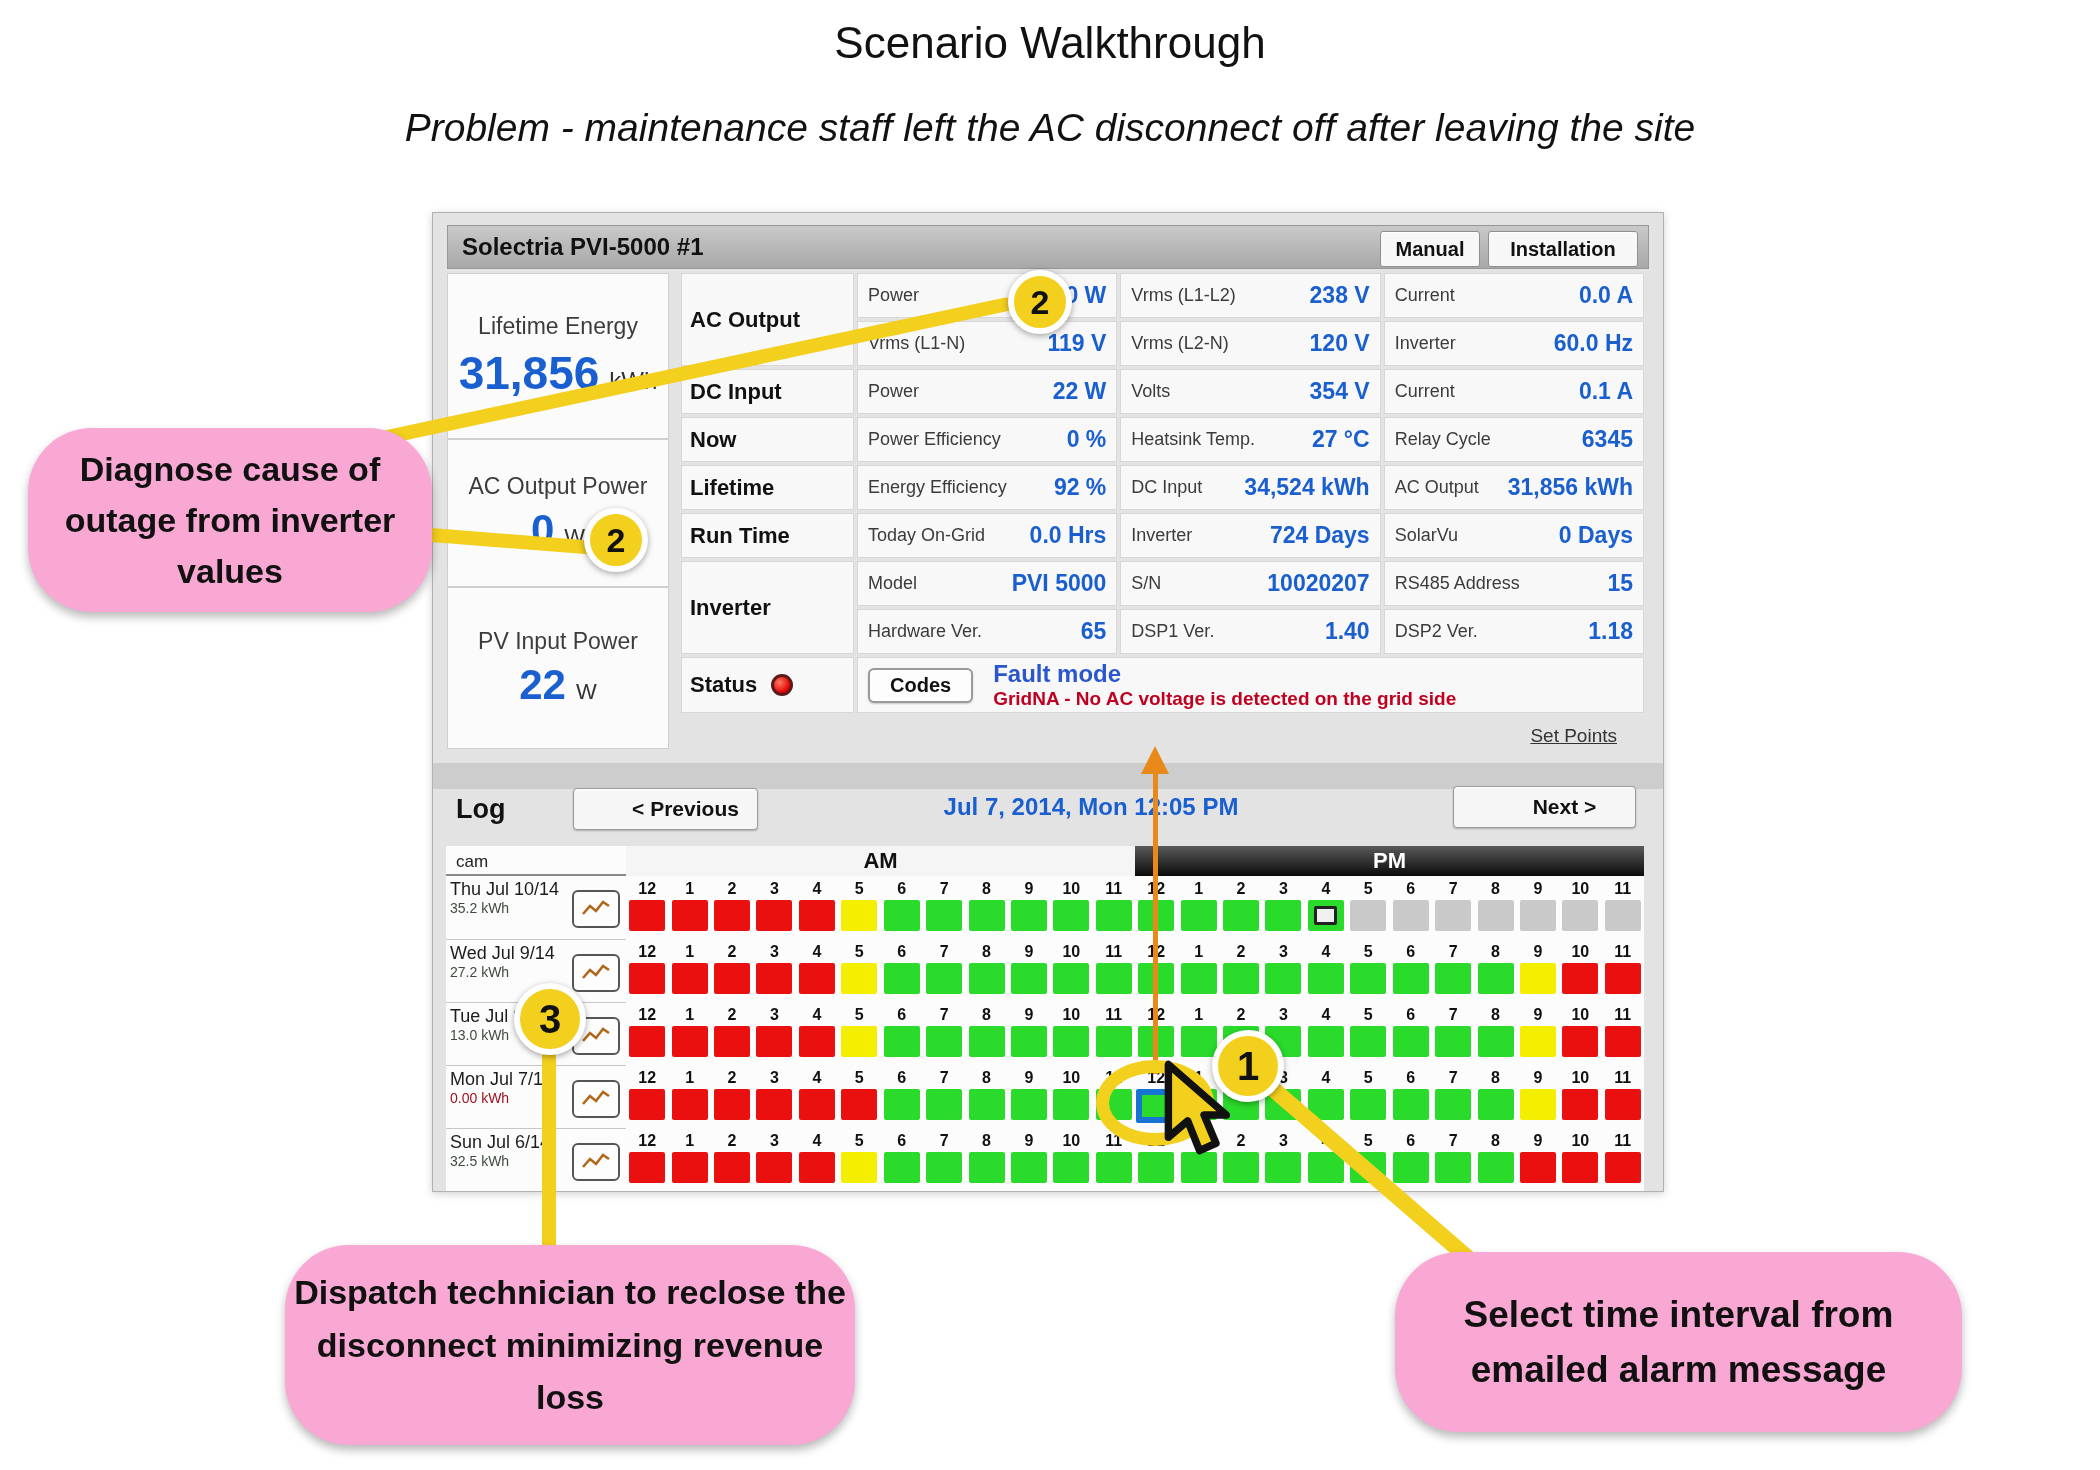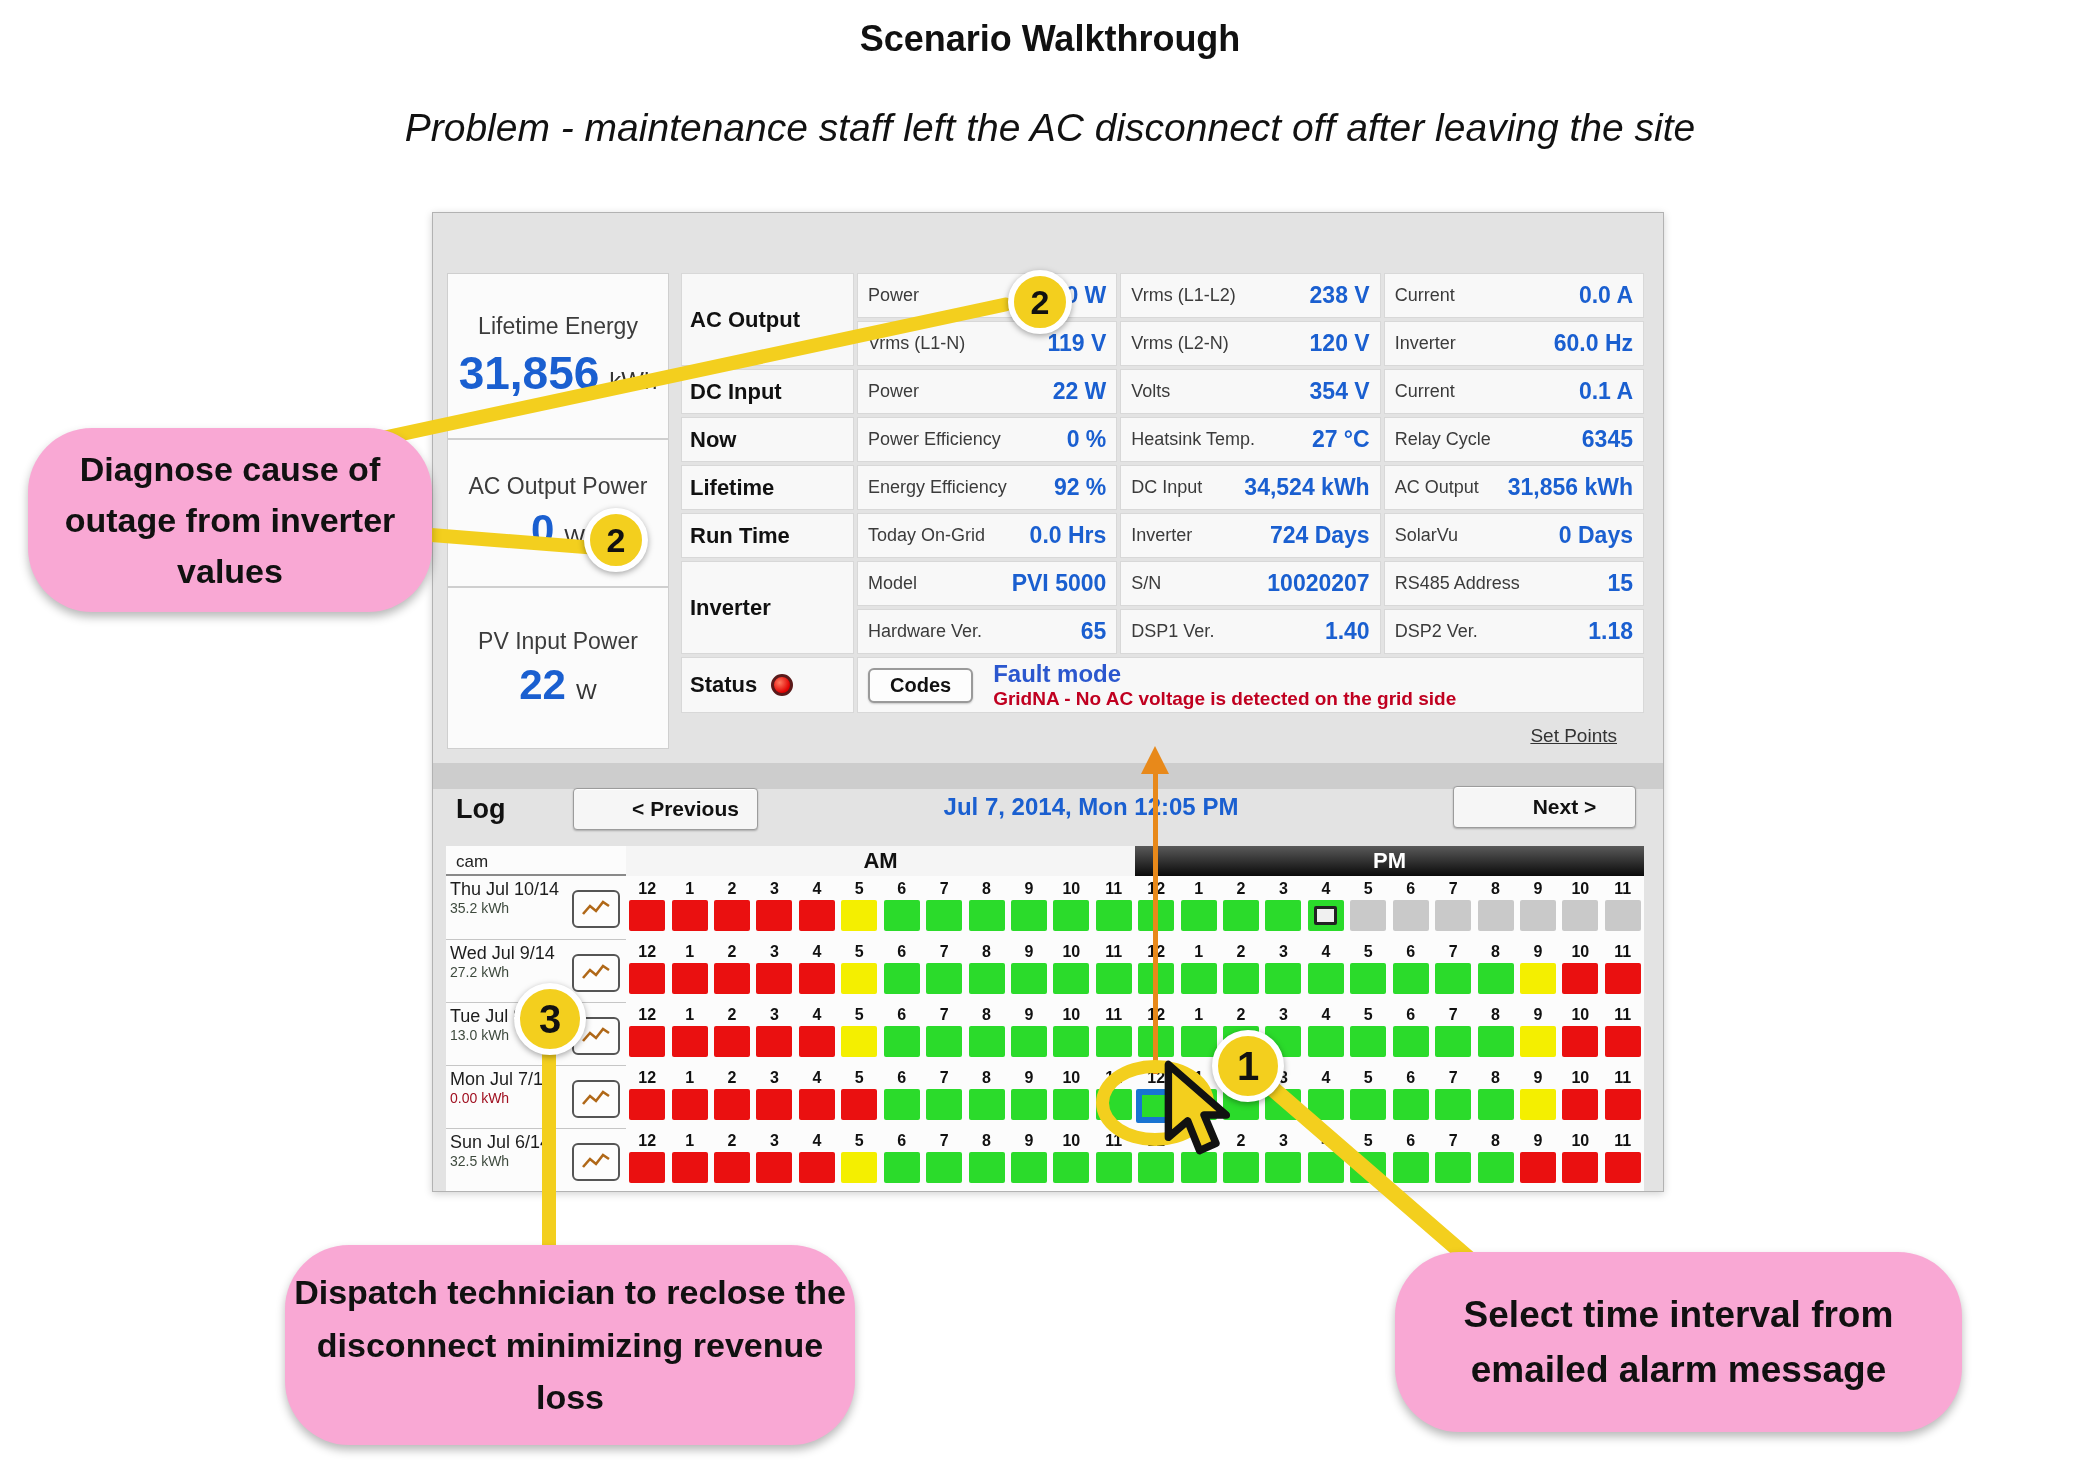--- a/index.html
+++ b/index.html
@@ -1,21 +1,21 @@
 <!DOCTYPE html>
 <html><head>
 <meta charset="utf-8">
 <style>
   html,body{margin:0;padding:0;background:#ffffff;}
   #slide{position:relative;width:2100px;height:1470px;background:#ffffff;overflow:hidden;
          font-family:"Liberation Sans",sans-serif;color:#111;}
   .abs{position:absolute;}
 
   
-  .slide-title{top:18px;left:0;width:100%;text-align:center;font-size:36px;font-weight:bold;}
+  .slide-title{top:18px;left:0;width:100%;text-align:center;font-size:44px;font-weight:normal;}
   .slide-subtitle{top:106px;left:0;width:100%;text-align:center;font-size:39px;font-style:italic;}
 
   
   #panel{left:432px;top:212px;width:1230px;height:978px;background:#e3e3e3;
          border:1px solid #b2b2b2;box-shadow:0 2px 8px rgba(0,0,0,.18);}
   #panel-header{position:absolute;left:14px;top:12px;width:1202px;height:44px;
          background:linear-gradient(#c9c9c9,#a8a8a8);border:1px solid #979797;
          display:flex;align-items:center;box-sizing:border-box;}
   #panel-title{font-size:24px;font-weight:bold;padding-left:14px;}
   .hd-btn{position:absolute;top:5px;height:34px;background:#f7f7f7;border:1px solid #8f8f8f;
@@ -103,20 +103,25 @@
 </head>
 <body>
 
 <div id="slide">
 
   <div class="abs slide-title">Scenario Walkthrough</div>
   <div class="abs slide-subtitle">Problem - maintenance staff left the AC disconnect off after leaving the site</div>
 
   <div class="abs" id="panel">
 
+    <div id="panel-header">
+      <div id="panel-title">Solectria PVI-5000 #1</div>
+      <div class="hd-btn" id="btn-manual">Manual</div>
+      <div class="hd-btn" id="btn-install">Installation</div>
+    </div>
 
     <div class="sum-box" style="top:60px;height:166px;">
       <div class="sum-label">Lifetime Energy</div>
       <div class="sum-valrow">
         <span class="sum-value">31,856</span>
         <span class="sum-unit">kWh</span>
       </div>
     </div>
     <div class="sum-box" style="top:226px;height:148px;">
       <div class="sum-label">AC Output Power</div>

